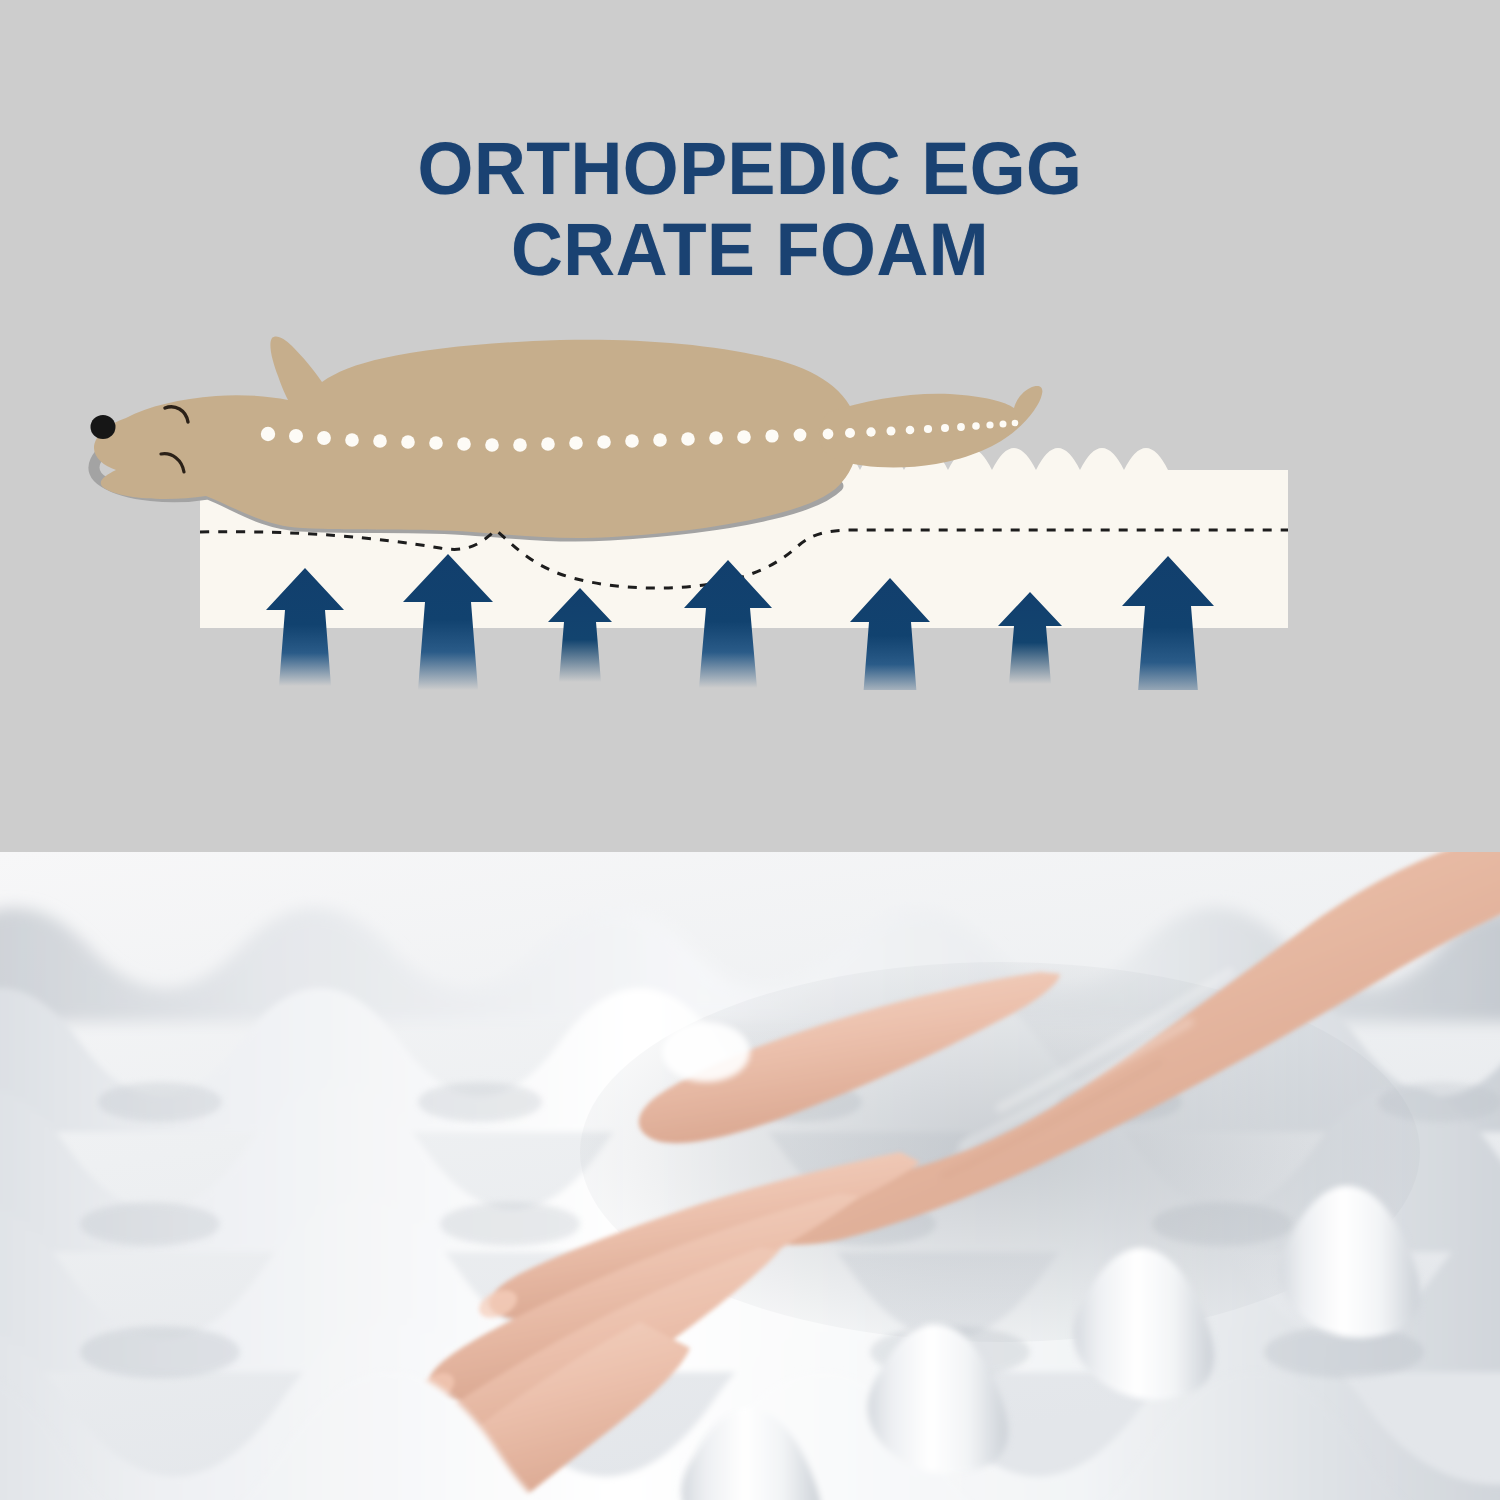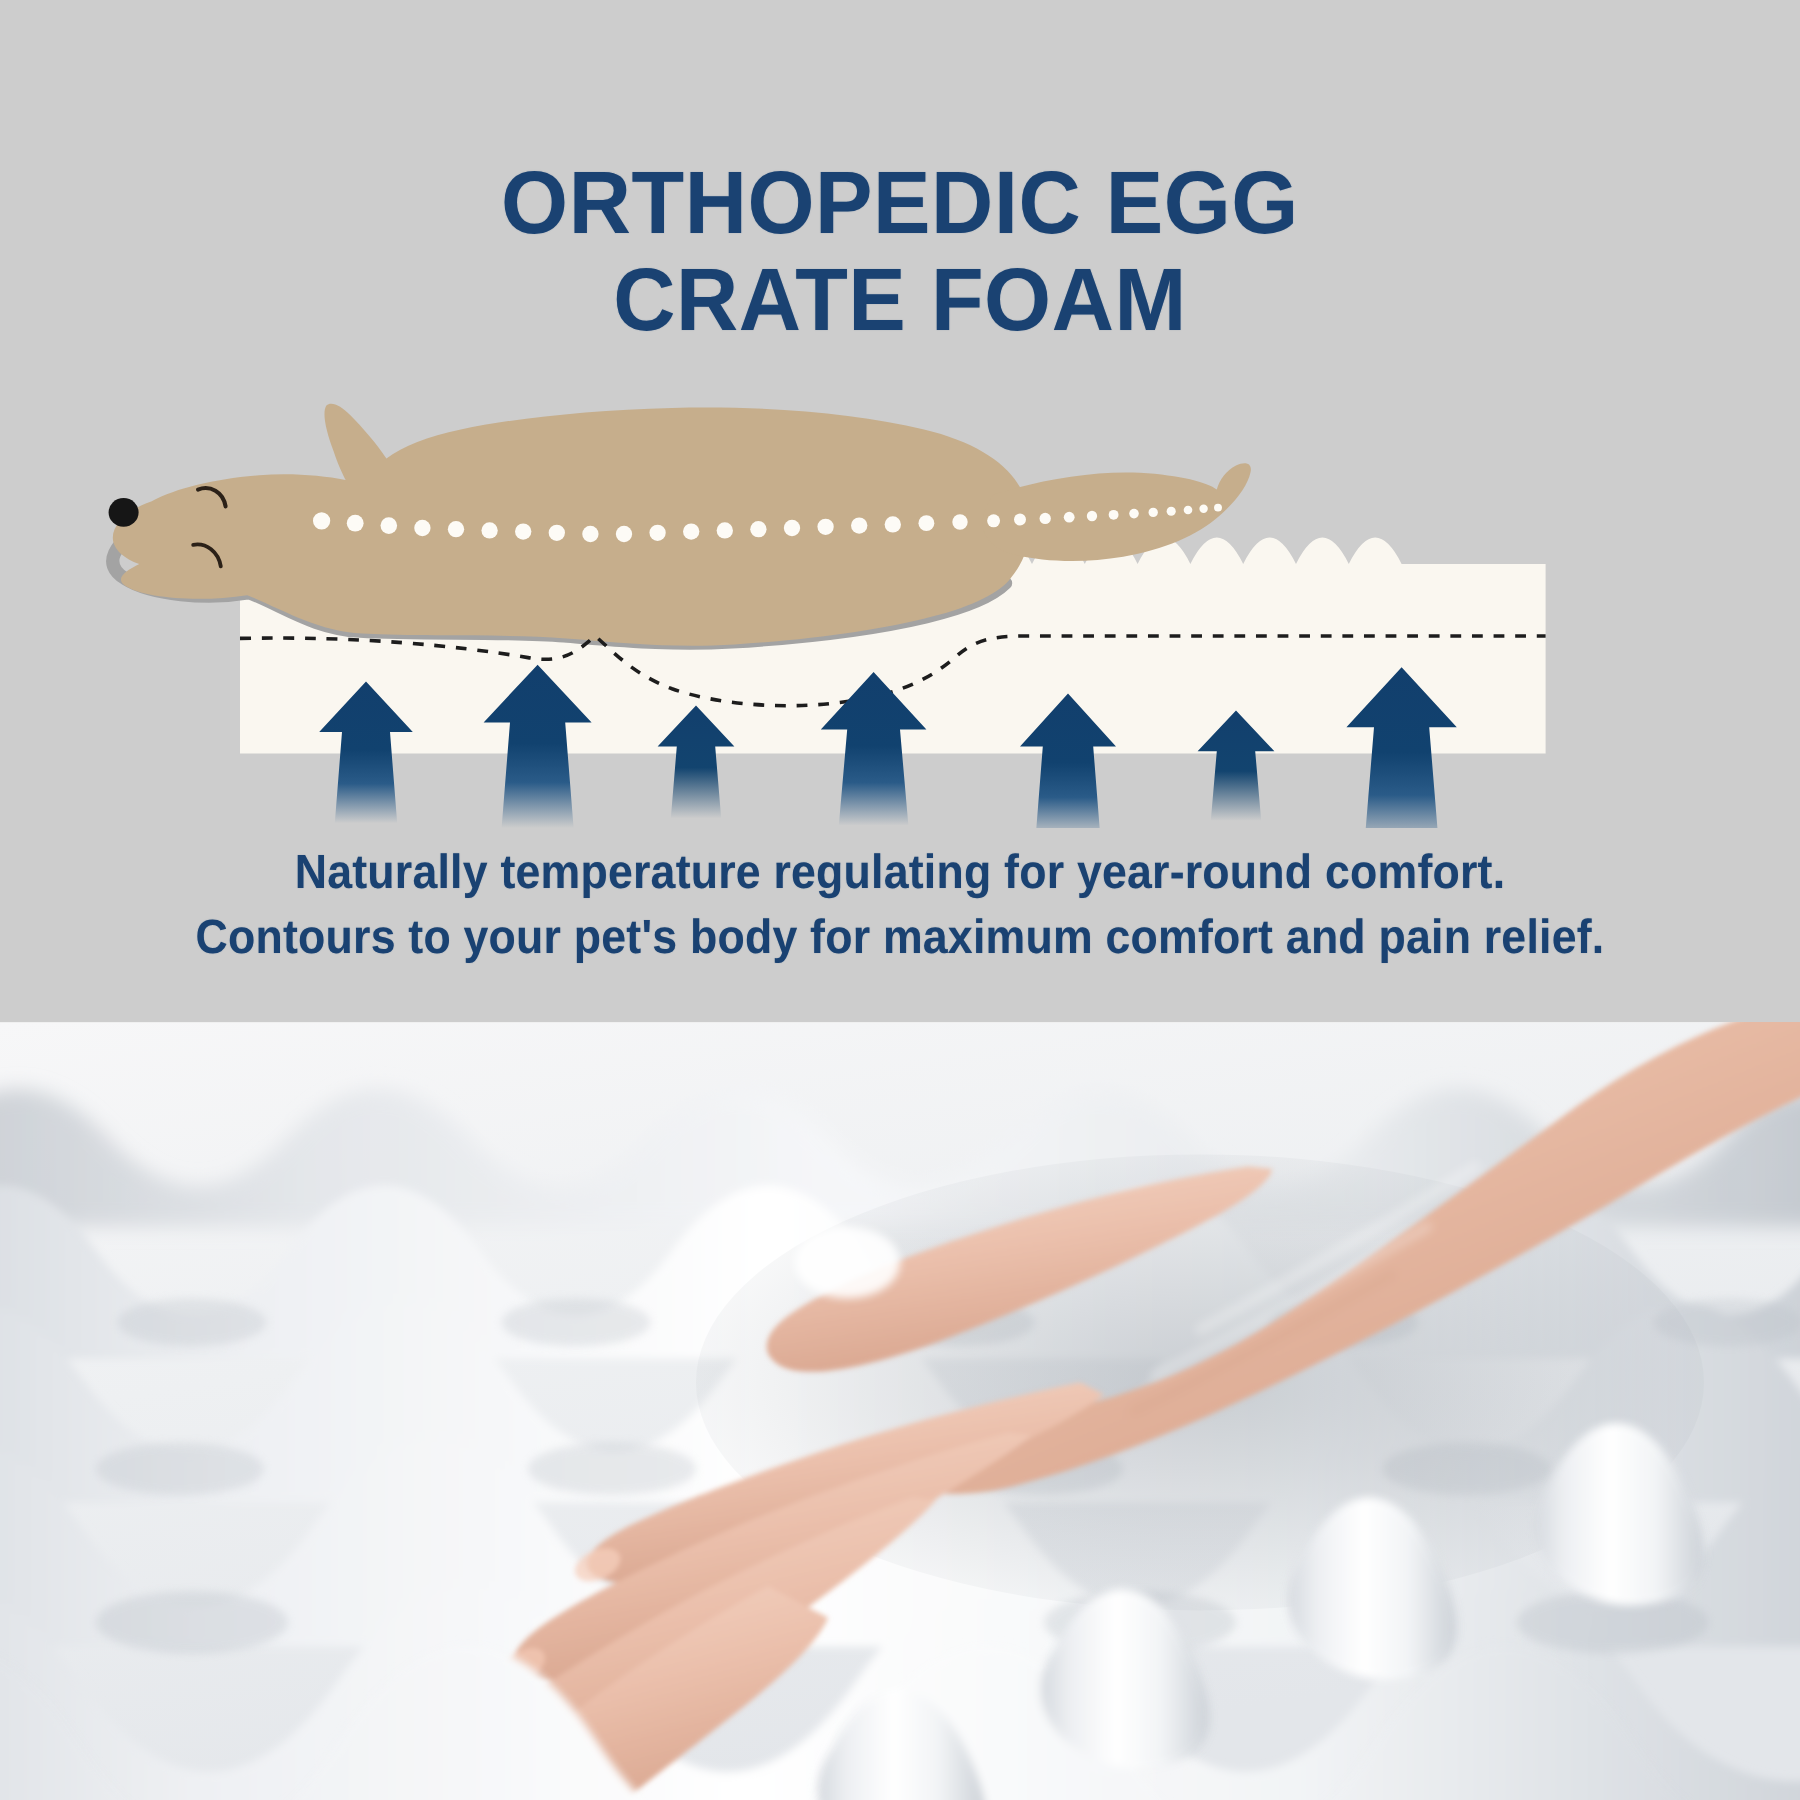--- a/index.html
+++ b/index.html
@@ -242,24 +242,20 @@
 
           <path fill="url(#arrowGrad)" d="M890,278 L930,322 L911,322 L917,398 L863,398 L869,322 L850,322 Z"></path>
 
           <path fill="url(#arrowGradShort)" d="M1030,292 L1062,326 L1046,326 L1051,384 L1009,384 L1014,326 L998,326 Z"></path>
 
           <path fill="url(#arrowGrad)" d="M1168,256 L1214,306 L1191,306 L1199,404 L1137,404 L1145,306 L1122,306 Z"></path>
         </g>
       </svg>
     </div>
 
-    <div id="caption">
-      <span class="caption-line">Naturally temperature regulating for year-round comfort.</span>
-      <span class="caption-line">Contours to your pet's body for maximum comfort and pain relief.</span>
-    </div>
 
   </section>
 
   <section id="photo-panel">
     <svg viewBox="0 0 1500 648" xmlns="http://www.w3.org/2000/svg">
       <defs>
 
         <linearGradient id="sceneLight" x1="0" y1="0" x2="0.35" y2="1">
           <stop offset="0%" stop-color="#f7f7f8"></stop>
           <stop offset="45%" stop-color="#eef0f2"></stop>

